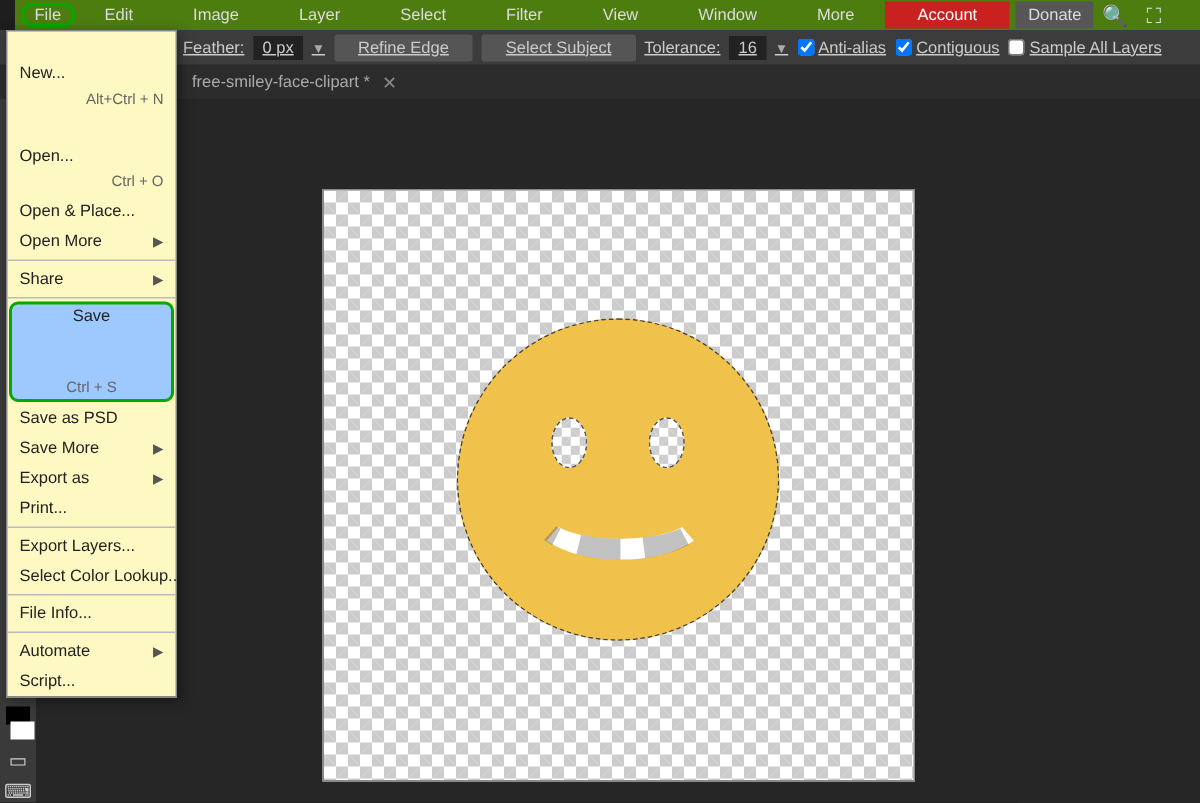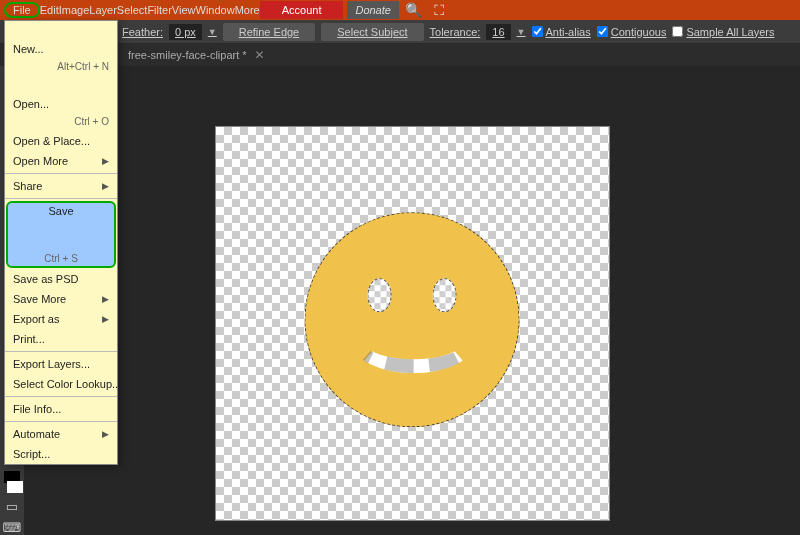--- a/index.html
+++ b/index.html
@@ -1,22 +1,22 @@
 <!DOCTYPE html>
 <html><head>
 <meta charset="utf-8">
 <style>
 * { margin: 0; padding: 0; box-sizing: border-box; font-family: Arial, sans-serif; }
 body { width: 800px; height: 535px; background: #1e1e1e; overflow: hidden; position: relative; }
 
-.menubar { background: #c2410c; height: 20px; display: flex; align-items: center; padding: 0 4px; font-size: 11px; color: #ddd; }
-.menu-item { padding: 2px 0; cursor: pointer; }
+.menubar { background: #4d7c0f; height: 20px; display: flex; align-items: center; padding: 0 4px; font-size: 11px; color: #ddd; margin-left: 10px; }
+.menu-item { padding: 2px 20px; cursor: pointer; }
 .menu-item.file { border: 2px solid #0a0; border-radius: 10px; padding: 0px 7px; }
 .menu-item.account { background: #c92020; color: #fff; padding: 3px 22px; }
-.menu-item.donate { background: #565656; padding: 3px 8px; margin-left: 4px; font-style: italic; }
+.menu-item.donate { background: #565656; padding: 3px 8px; margin-left: 4px; }
 .search-icon, .fullscreen-icon { padding: 0 6px; font-size: 14px; color: #ddd; }
 
 .optbar { background: #3c3c3c; height: 24px; display: flex; align-items: center; padding: 0 6px; font-size: 11px; color: #ccc; gap: 6px; border-bottom: 1px solid #2a2a2a; text-decoration: underline; }
 .optbtn { background: #555; padding: 3px 16px; border-radius: 2px; cursor: pointer; }
 .optval { background: #222; padding: 2px 6px; min-width: 22px; display: inline-block; text-align: left; }
 .tri { font-size: 9px; color: #aaa; }
 .cb { display: flex; align-items: center; gap: 3px; }
 .cb input { width: 11px; height: 11px; }
 
 .tabbar { background: #2c2c2c; height: 22px; display: flex; align-items: center; padding-left: 120px; font-size: 11px; color: #aaa; }

